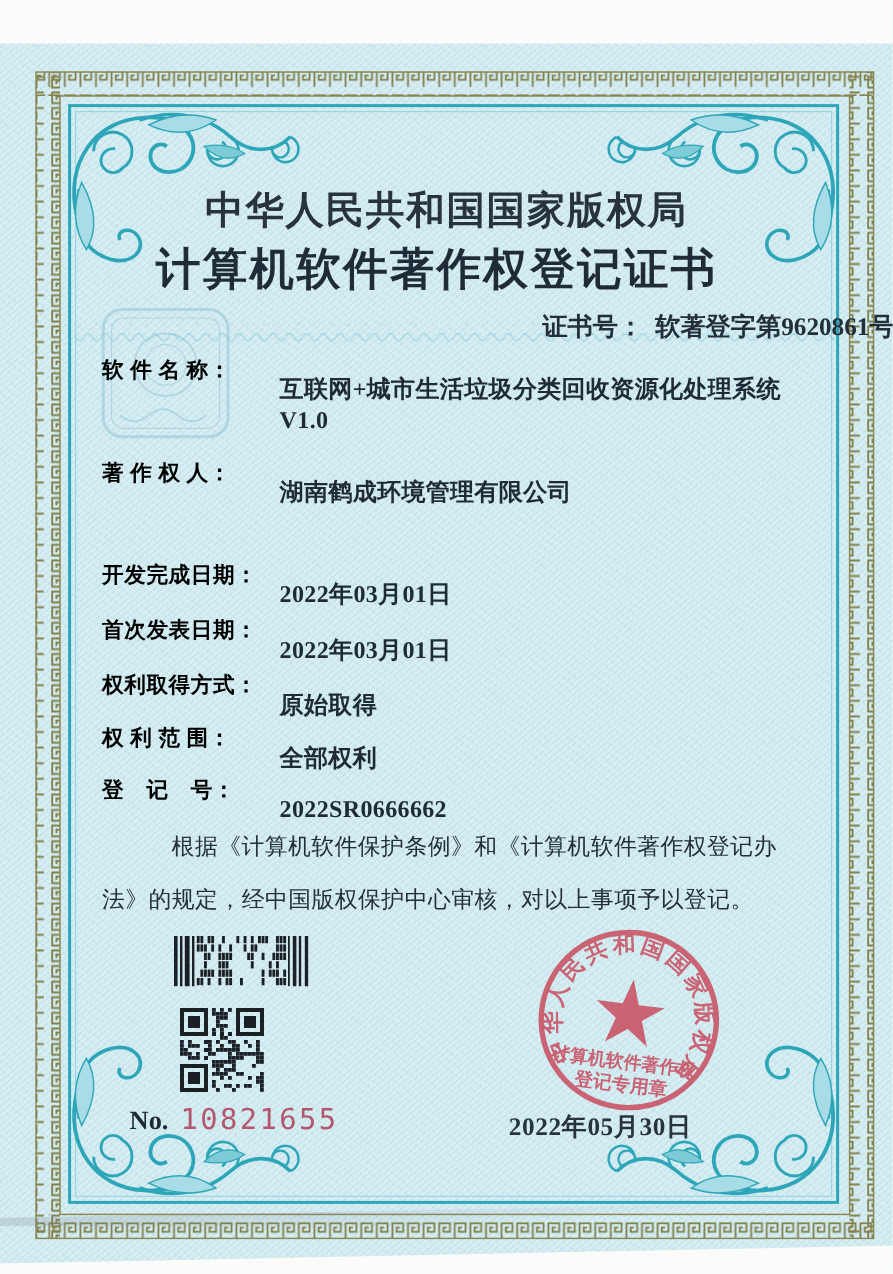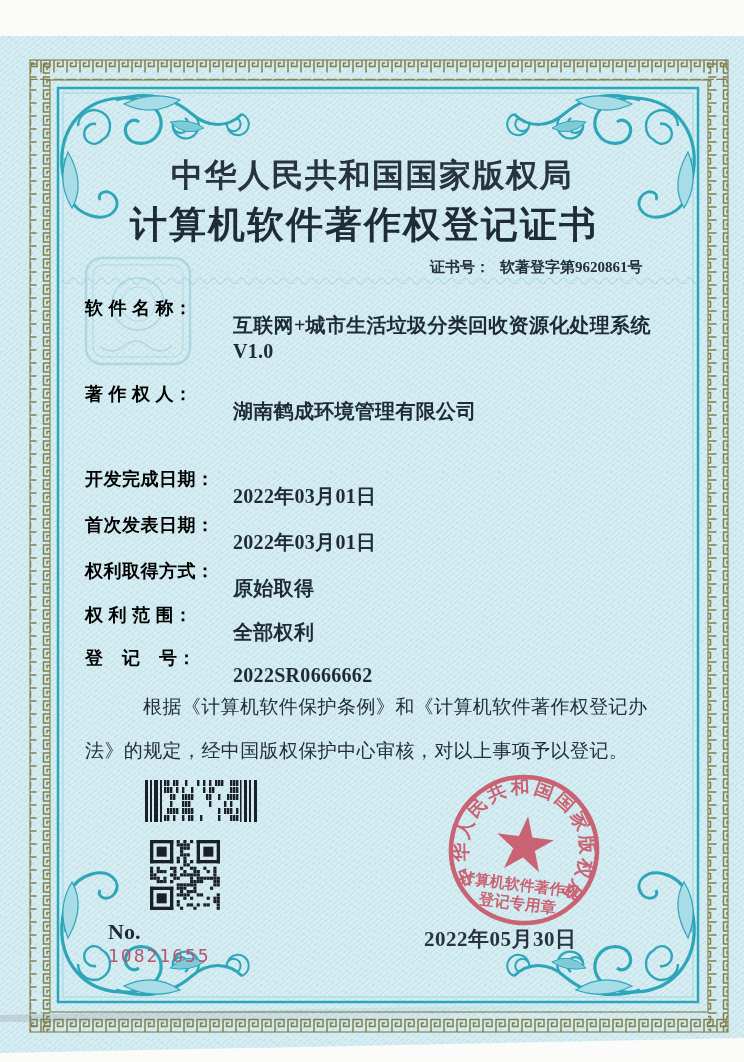--- a/index.html
+++ b/index.html
@@ -19,37 +19,37 @@
   }
   .paper-shadow{
     position:absolute;left:0;top:998px;width:744px;height:24px;
     background:linear-gradient(175deg,rgba(120,130,135,.35),rgba(120,130,135,0) 70%);
     clip-path:polygon(0 17px,744px 3px,744px 24px,0 24px);
   }
   .border-svg{position:absolute;left:0;top:0;}
   .txt{position:absolute;color:#232f3a;}
   .authority{top:118px;left:0;width:744px;text-align:center;font-size:32px;font-weight:bold;letter-spacing:1.5px;color:#28333d;}
   .cert-title{top:164px;left:0;width:728px;text-align:center;font-size:37px;font-weight:bold;letter-spacing:2px;color:#1f2b36;}
-  .certline{top:222px;left:430px;width:230px;font-size:15px;font-weight:bold;white-space:nowrap;}
+  .certline{top:222px;left:452px;width:230px;font-size:21px;font-weight:bold;white-space:nowrap;}
   .certline .lbl{margin-right:10px;}
   .row{position:absolute;left:85px;width:600px;}
   .row .lbl{
     position:absolute;left:0;top:0;font-size:18px;font-weight:bold;white-space:pre;letter-spacing:.5px;
   }
   .row .val{
     position:absolute;left:148px;top:16px;width:462px;font-size:20px;font-weight:bold;
     line-height:26px;letter-spacing:.3px;color:#1e2a35;
   }
   .body-par{
     top:649px;left:85px;width:580px;font-size:19px;font-weight:400;
     line-height:44px;text-indent:58px;letter-spacing:.4px;color:#222e39;
   }
-  .serial{top:883px;left:108px;display:flex;align-items:baseline;flex-direction:column;}
+  .serial{top:883px;left:108px;display:flex;align-items:baseline;}
   .serial .no{font-size:22px;font-weight:bold;color:#1e2a34;margin-right:10px;}
-  .serial .num{font-family:"DejaVu Sans Mono",monospace;font-size:18px;letter-spacing:2px;color:#b4566e;}
+  .serial .num{font-family:"DejaVu Sans Mono",monospace;font-size:24px;letter-spacing:2px;color:#b4566e;}
   .issue-date{top:889px;left:424px;width:200px;text-align:left;font-size:21px;font-weight:bold;color:#28333d;letter-spacing:.5px;}
   .codes{position:absolute;}
 </style>
 </head>
 <body>
 
 <div class="paper">
 
   <svg class="border-svg" width="744" height="1020">
     <defs>

